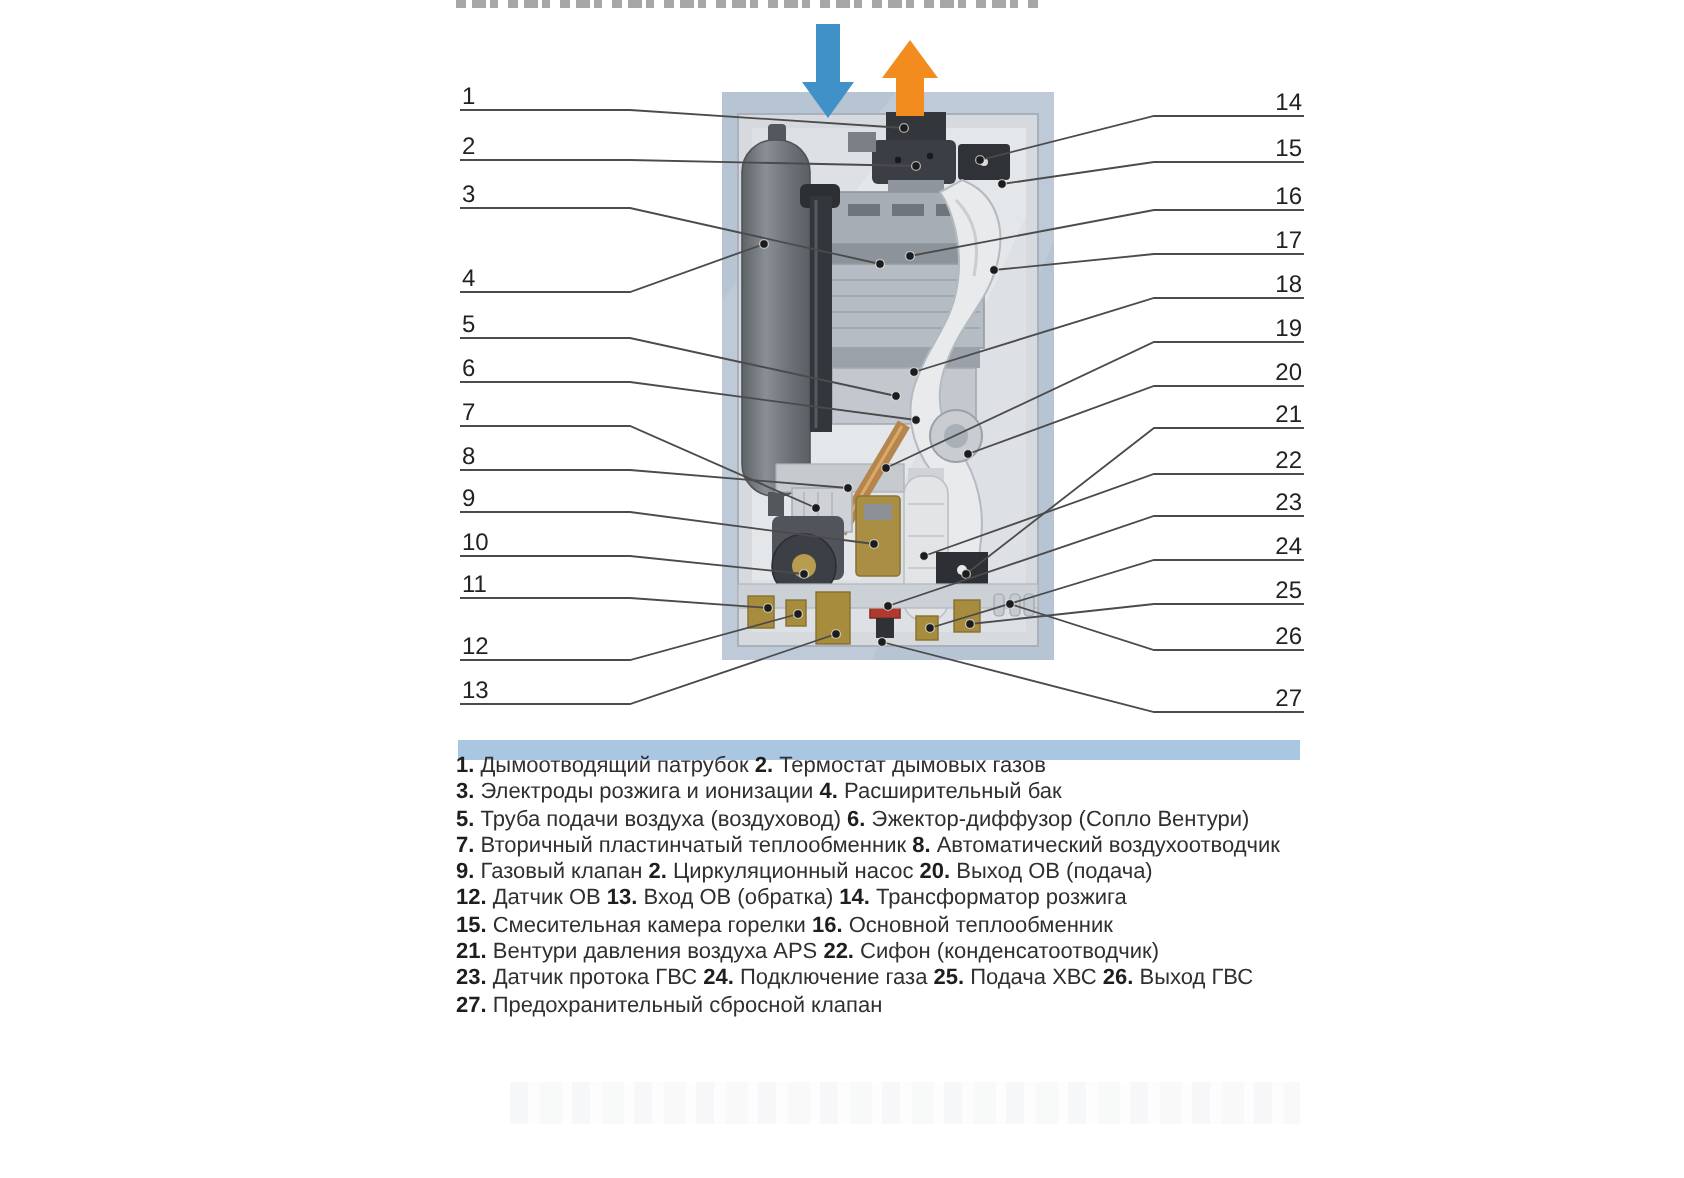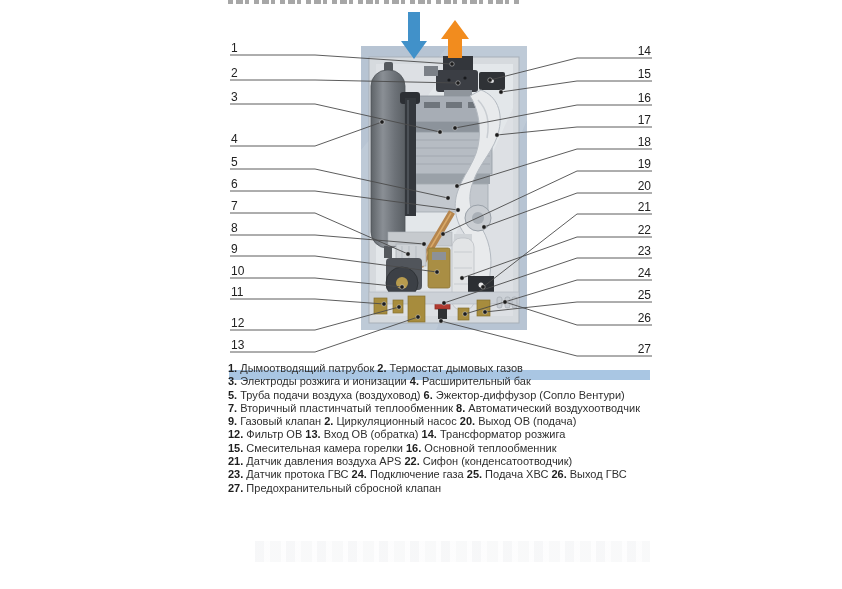--- a/index.html
+++ b/index.html
@@ -2,21 +2,21 @@
 <html><head>
 <meta charset="utf-8">
 <style>
   html,body{margin:0;padding:0;background:#ffffff;}
   .stage{position:relative;width:842px;height:589px;background:#fff;overflow:hidden;
          font-family:"Liberation Sans", sans-serif;}
   .top-crop{position:absolute;left:228px;top:0;width:292px;height:4px;opacity:.55;
     background:repeating-linear-gradient(90deg,#5e5e5e 0 5px,transparent 5px 8px,#5e5e5e 8px 15px,transparent 15px 17px,#5e5e5e 17px 21px,transparent 21px 26px);}
   svg.diagram{position:absolute;left:0;top:0;}
   .separator{position:absolute;left:229px;top:370px;width:421px;height:10px;}
-  .legend{position:absolute;left:228px;top:362px;width:424px;color:#2f2f2f;
+  .legend{position:absolute;left:228px;top:377px;width:424px;color:#2f2f2f;
           font-size:11px;line-height:13.3px;}
   .legend-line{white-space:nowrap;}
   .legend-line b{color:#1e1e1e;}
   .bottom-faint{position:absolute;left:255px;top:541px;width:395px;height:21px;opacity:.6;
     background:repeating-linear-gradient(90deg,#f1f2f4 0 9px,#fbfbfc 9px 15px,#f4f5f6 15px 26px,#fcfcfd 26px 31px);}
   .callout-num{font-size:12px;fill:#222;}
 </style>
 </head>
 <body>
 
@@ -235,21 +235,21 @@
   </svg>
 
   <div class="separator" style="background-color: rgb(169, 198, 227);"></div>
 
   <div class="legend" id="legend">
       <div class="legend-line"><b>1. </b><span>Дымоотводящий патрубок</span><b> 2. </b><span>Термостат дымовых газов</span></div>
       <div class="legend-line"><b>3. </b><span>Электроды розжига и ионизации</span><b> 4. </b><span>Расширительный бак</span></div>
       <div class="legend-line"><b>5. </b><span>Труба подачи воздуха (воздуховод)</span><b> 6. </b><span>Эжектор-диффузор (Сопло Вентури)</span></div>
       <div class="legend-line"><b>7. </b><span>Вторичный пластинчатый теплообменник</span><b> 8. </b><span>Автоматический воздухоотводчик</span></div>
       <div class="legend-line"><b>9. </b><span>Газовый клапан</span><b> 2. </b><span>Циркуляционный насос</span><b> 20. </b><span>Выход ОВ (подача)</span></div>
-      <div class="legend-line"><b>12. </b><span>Фильтр ОВ</span><b> 13. </b><span>Вход ОВ (обратка)</span><b> 14. </b><span>Трансформатор розжига</span></div>
+      <div class="legend-line"><b>12. </b><span>Датчик ОВ</span><b> 13. </b><span>Вход ОВ (обратка)</span><b> 14. </b><span>Трансформатор розжига</span></div>
       <div class="legend-line"><b>15. </b><span>Смесительная камера горелки</span><b> 16. </b><span>Основной теплообменник</span></div>
-      <div class="legend-line"><b>21. </b><span>Датчик давления воздуха APS</span><b> 22. </b><span>Сифон (конденсатоотводчик)</span></div>
+      <div class="legend-line"><b>21. </b><span>Вентури давления воздуха APS</span><b> 22. </b><span>Сифон (конденсатоотводчик)</span></div>
       <div class="legend-line"><b>23. </b><span>Датчик протока ГВС</span><b> 24. </b><span>Подключение газа</span><b> 25. </b><span>Подача ХВС</span><b> 26. </b><span>Выход ГВС</span></div>
       <div class="legend-line"><b>27. </b><span>Предохранительный сбросной клапан</span></div>
     </div>
 
   <div class="bottom-faint"></div>
 </div>
 
 </body></html>

